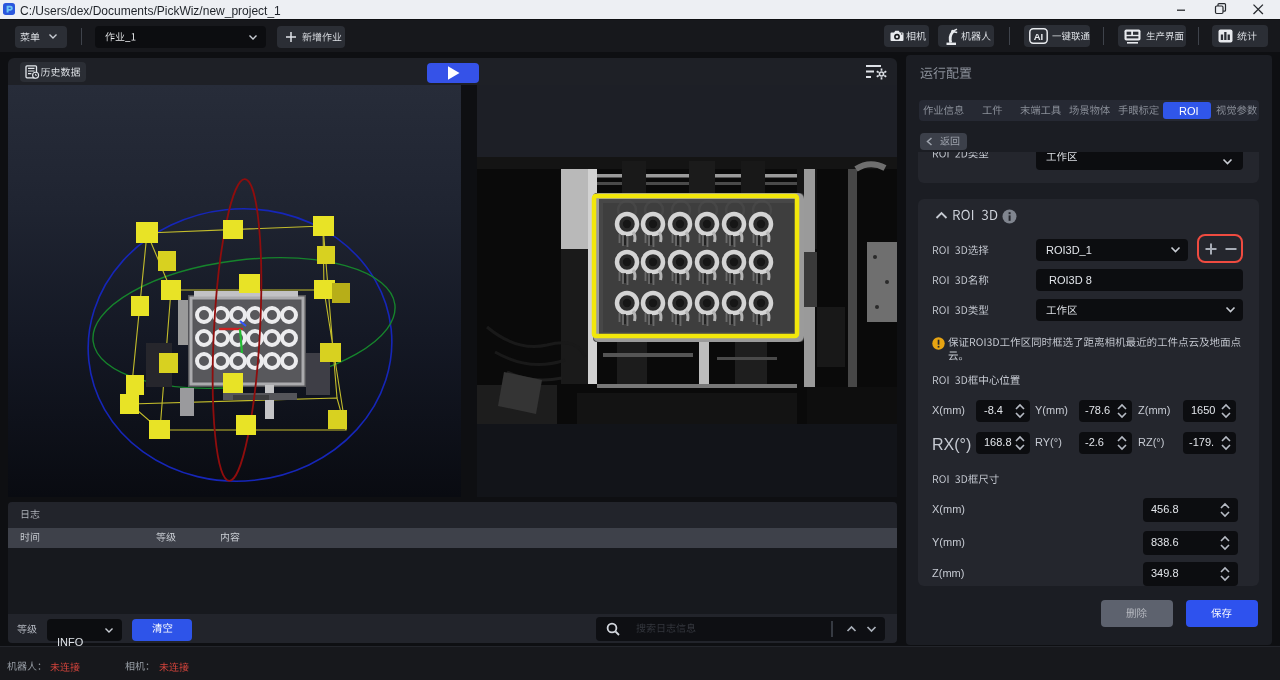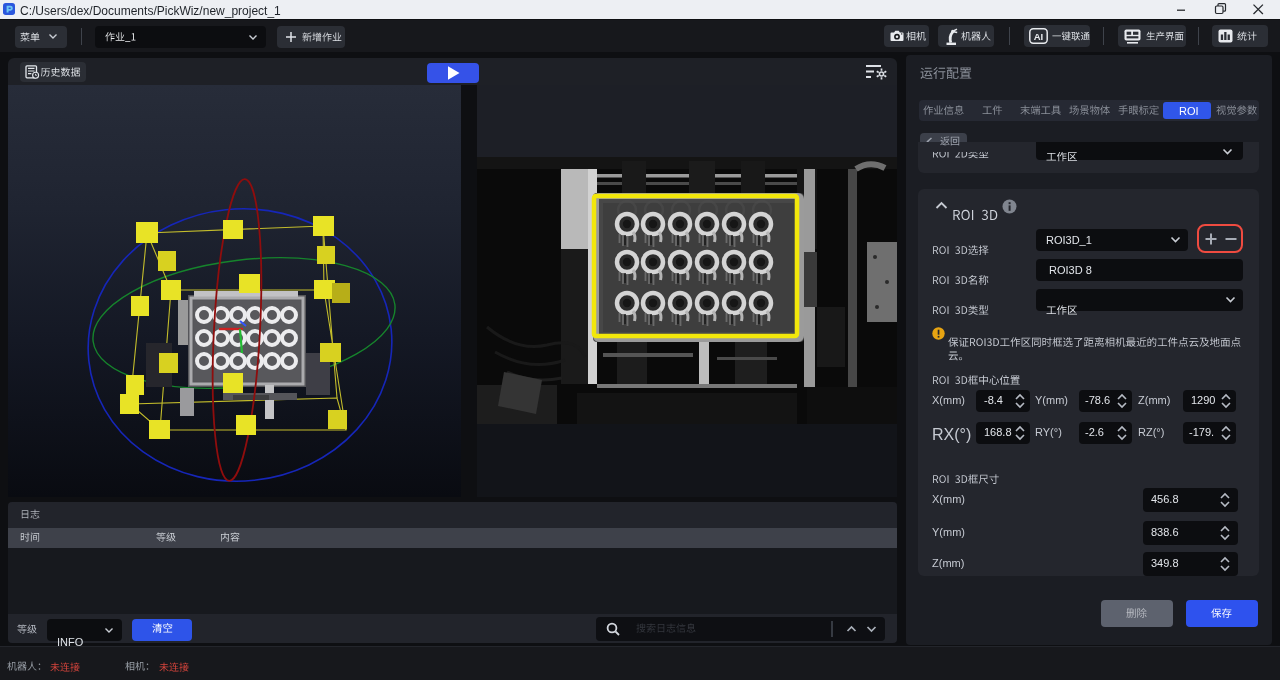--- a/index.html
+++ b/index.html
@@ -290,21 +290,21 @@
 
 <div class="ab" style="left:906px;top:55px;width:366px;height:590px;background:#1b1d23;border-radius:4px">
 <div class="ab" style="left:13px;top:45px;width:340px;height:21px;background:#262933;border-radius:4px"></div>
 <div class="ab" style="left:257px;top:47px;width:48px;height:17px;background:#3056e9;border-radius:3px"></div>
 <div class="lat" style="left:273px;top:51px;font-size:11px;color:#fff">ROI</div>
 <div class="ab" style="left:14px;top:78px;width:47px;height:17px;background:#3c404a;border-radius:4px"></div>
 <svg class="ab" style="left:20px;top:82px" width="7" height="9" viewBox="0 0 7 9">
       <path d="M5.5 1 L1.5 4.5 L5.5 8" stroke="#9fa4ae" stroke-width="1.5" fill="none"></path>
     </svg>
 
-<div class="ab" style="left:0;top:87px;width:366px;height:448px;overflow:hidden">
+<div class="ab" style="left:0;top:97px;width:366px;height:448px;overflow:hidden">
 
 <div class="ab" style="left:12px;top:-25px;width:341px;height:56px;background:#24262d;border-radius:6px"></div>
 <div class="inp" style="left:130px;top:-4px;width:207px;height:22px"></div>
 <svg class="ab" style="left:316px;top:6px" width="11" height="8" viewBox="0 0 11 8">
         <path d="M1.5 1.5 L5.5 5.5 L9.5 1.5" stroke="#c9cdd4" stroke-width="1.6" fill="none"></path>
       </svg>
 
 <div class="ab" style="left:12px;top:47px;width:341px;height:387px;background:#24262d;border-radius:6px">
 <svg class="ab" style="left:17px;top:12px" width="13" height="9" viewBox="0 0 13 9">
           <path d="M1.5 7 L6.5 2 L11.5 7" stroke="#c6cad2" stroke-width="1.8" fill="none"></path>
@@ -349,21 +349,21 @@
           <path d="M2 6 L6 2 L10 6 M2 10 L6 14 L10 10" stroke="#b6bbc4" stroke-width="1.6" fill="none"></path>
         </svg>
 <div class="lat" style="left:117px;top:206px;font-size:11px;color:#c6cad2">Y(mm)</div>
 <div class="inp" style="left:161px;top:201px;width:53px;height:22px"></div>
 <div class="lat" style="left:167px;top:206px;font-size:11px">-78.6</div>
 <svg class="ab" style="left:198px;top:204px" width="12" height="16" viewBox="0 0 12 16">
           <path d="M2 6 L6 2 L10 6 M2 10 L6 14 L10 10" stroke="#b6bbc4" stroke-width="1.6" fill="none"></path>
         </svg>
 <div class="lat" style="left:220px;top:206px;font-size:11px;color:#c6cad2">Z(mm)</div>
 <div class="inp" style="left:265px;top:201px;width:53px;height:22px"></div>
-<div class="lat" style="left:273px;top:206px;font-size:11px">1290</div>
+<div class="lat" style="left:273px;top:206px;font-size:11px">1650</div>
 <svg class="ab" style="left:302px;top:204px" width="12" height="16" viewBox="0 0 12 16">
           <path d="M2 6 L6 2 L10 6 M2 10 L6 14 L10 10" stroke="#b6bbc4" stroke-width="1.6" fill="none"></path>
         </svg>
 <div class="lat" style="left:14px;top:238px;font-size:16px;color:#c6cad2">RX(°)</div>
 <div class="inp" style="left:58px;top:233px;width:54px;height:22px"></div>
 <div class="lat" style="left:66px;top:238px;font-size:11px;width:30px;overflow:hidden">168.8</div>
 <svg class="ab" style="left:96px;top:236px" width="12" height="16" viewBox="0 0 12 16">
           <path d="M2 6 L6 2 L10 6 M2 10 L6 14 L10 10" stroke="#b6bbc4" stroke-width="1.6" fill="none"></path>
         </svg>
 <div class="lat" style="left:117px;top:238px;font-size:11px;color:#c6cad2">RY(°)</div>

